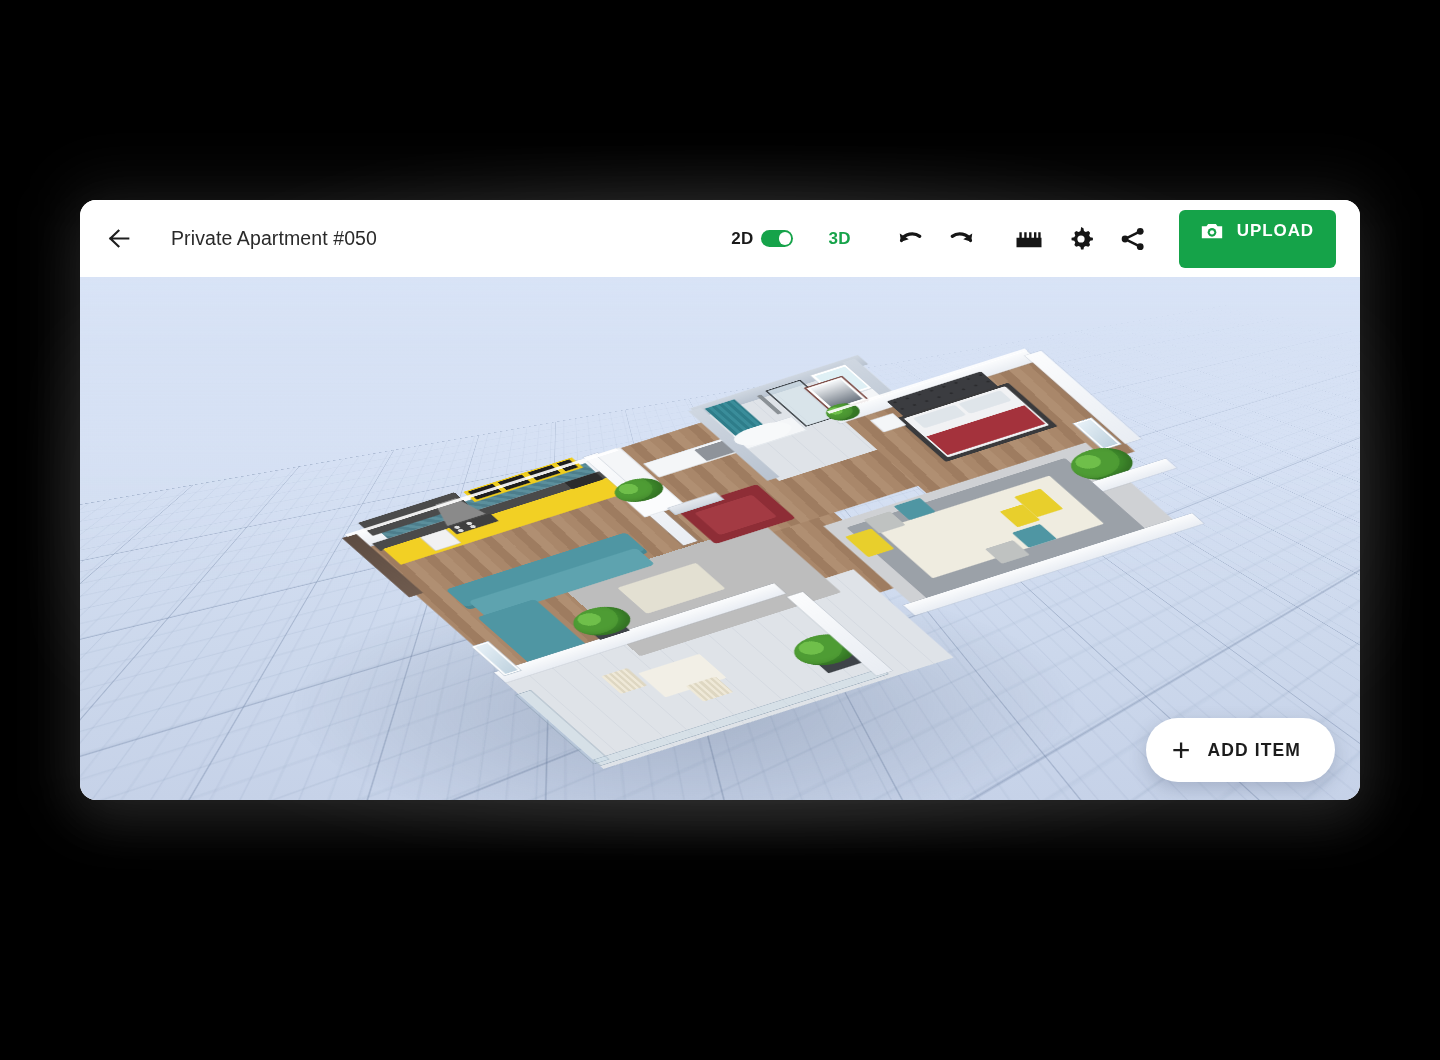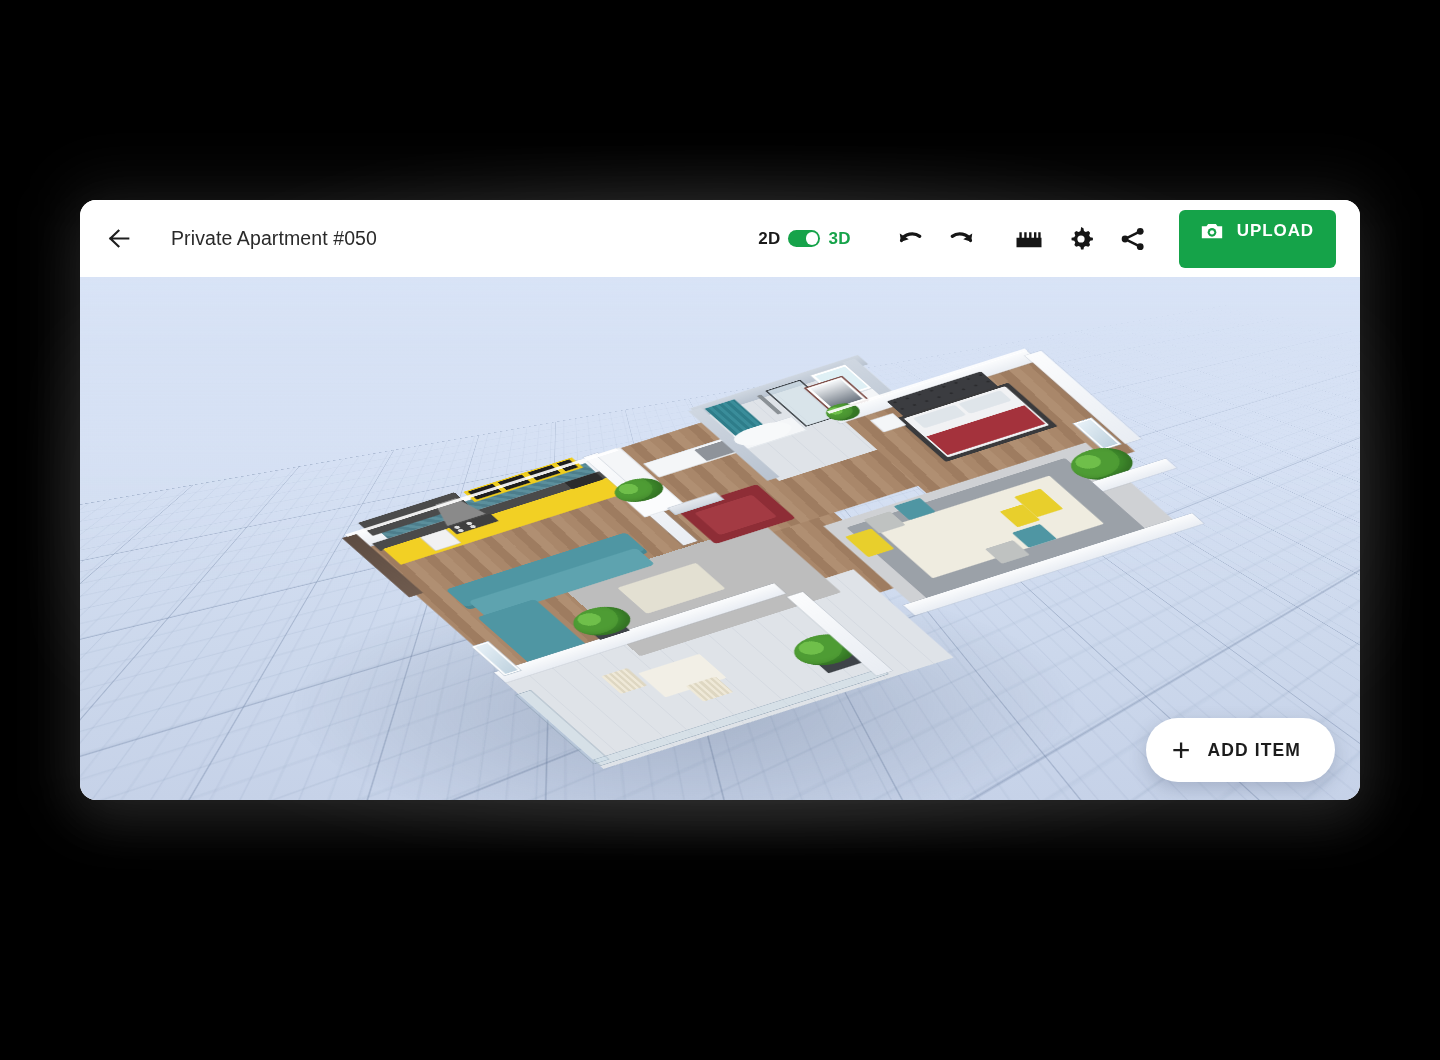--- a/index.html
+++ b/index.html
@@ -46,21 +46,21 @@
   }
   .title {
     margin-left: 29px; font-size: 19.5px; color: #2a2a2a; letter-spacing: .1px;
     white-space: nowrap;
   }
   .hdr-right {
     margin-left: auto; display: flex; align-items: center; height: 100%;
     padding-right: 24px;
   }
   .viewtoggle { display:flex; align-items:center; gap: 8px; cursor: pointer; margin-right: 40px;}
-  .vt-label { font-size: 17px; font-weight: bold; letter-spacing: .3px; }
+  .vt-label { font-size: 17px; font-weight: bold; letter-spacing: .3px; margin-left: 27px; }
   .vt-2d { color:#1a1a1a; }
   .vt-3d { color:#16a34a; }
   .switch {
     width: 32px; height: 17px; border-radius: 9px; background:#16a34a;
     position: relative; flex: 0 0 auto;
   }
   .switch .knob {
     position:absolute; top:2.2px; right:2.2px; width:12.6px; height:12.6px;
     border-radius:50%; background:#fff;
   }

